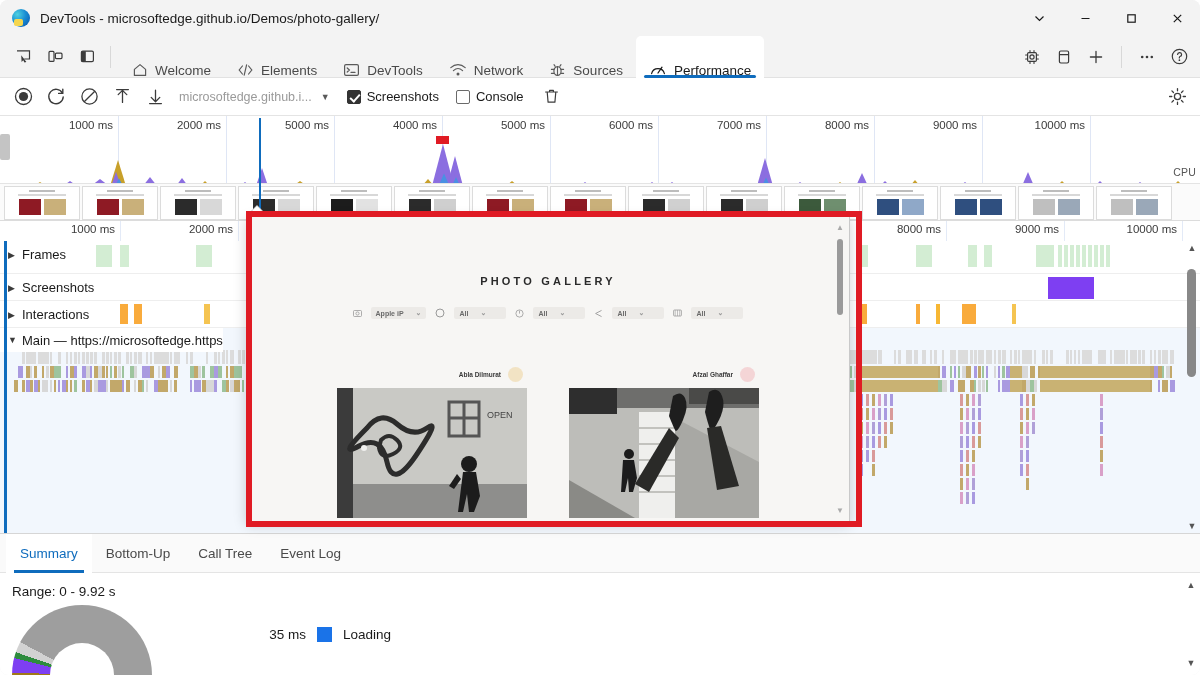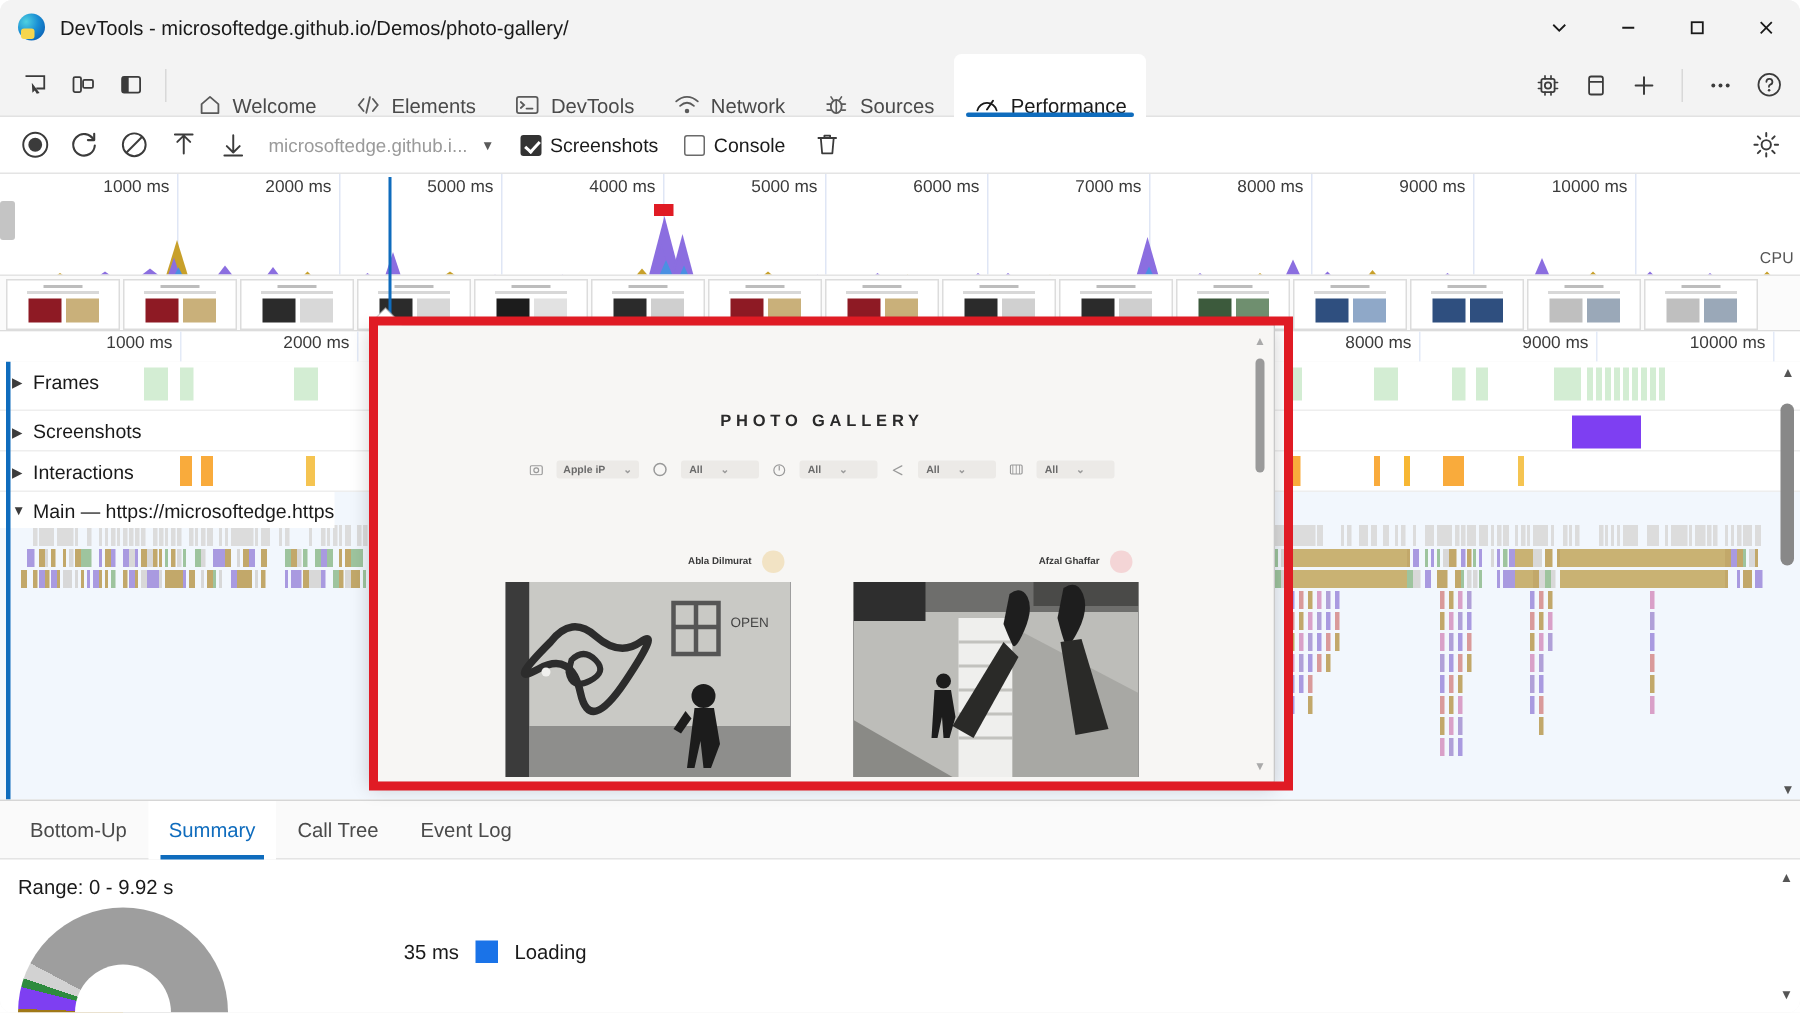--- a/index.html
+++ b/index.html
@@ -1821,25 +1821,25 @@
 
       <div class="p-sb-up" style="top:6px">▲</div>
       <div class="p-scroll"></div>
       <div class="p-sb-dn" style="bottom:6px">▼</div>
     </div>
   </div>
   <div class="sel-band"></div>
 
   <div class="bottom">
     <div class="btabs">
+      <div class="btab active">
+          <span>Summary</span>
+        </div>
       <div class="btab">
           <span>Bottom-Up</span>
-        </div>
-      <div class="btab active">
-          <span>Summary</span>
         </div>
       <div class="btab">
           <span>Call Tree</span>
         </div>
       <div class="btab">
           <span>Event Log</span>
         </div>
     </div>
     <div class="range">Range: 0 - 9.92 s</div>
     <div class="summary-body">

